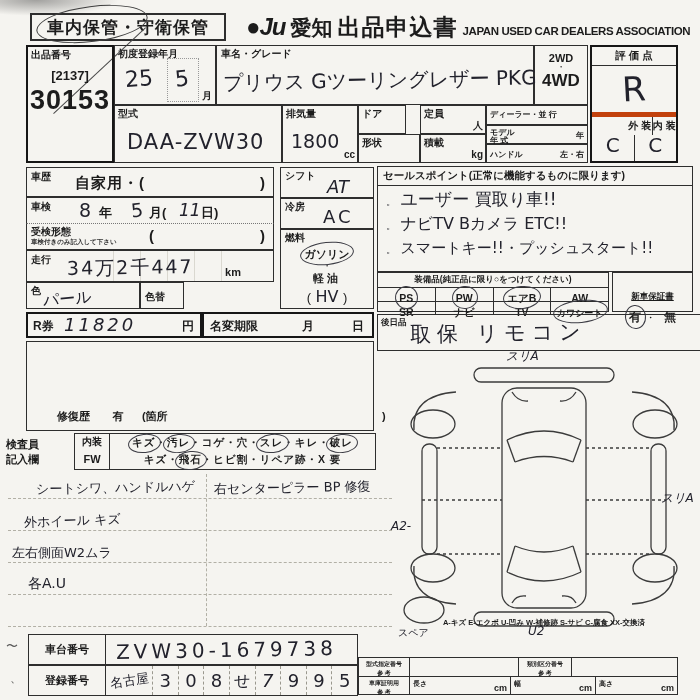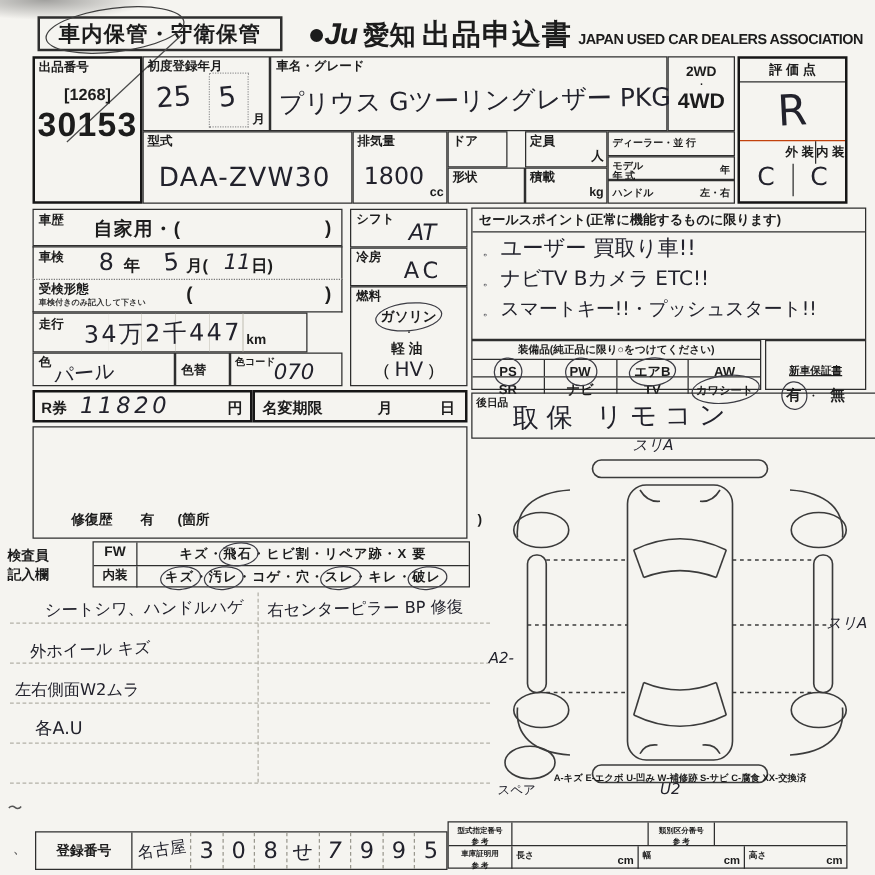--- a/index.html
+++ b/index.html
@@ -32,21 +32,21 @@
 
   <div class="abs" style="left:246px;top:12px;display:flex;align-items:baseline;gap:5px;white-space:nowrap;">
     <span style="font-size:24px;font-weight:900;font-style:italic;letter-spacing:-1px;">●Ju</span>
     <span style="font-size:21px;font-weight:900;">愛知</span>
     <span style="font-size:23px;font-weight:900;letter-spacing:1px;">出品申込書</span>
     <span style="font-size:11.5px;font-weight:bold;letter-spacing:-0.4px;">JAPAN USED CAR DEALERS ASSOCIATION</span>
   </div>
 
   <div class="abs bbox" style="left:26px;top:45px;width:88px;height:118px;">
     <div class="lbl" style="padding:2px 0 0 3px;">出品番号</div>
-    <div style="text-align:center;font-size:13px;font-weight:bold;margin-top:8px;">[1268]</div>
+    <div style="text-align:center;font-size:13px;font-weight:bold;margin-top:8px;">[2137]</div>
     <div style="text-align:center;font-size:27px;font-weight:900;letter-spacing:1px;margin-top:2px;">30153</div>
   </div>
 
   <div class="abs box" style="left:114px;top:45px;width:102px;height:60px;">
     <div class="lbl" style="padding:2px 0 0 3px;">初度登録年月</div>
     <div class="abs" style="left:52px;top:12px;width:32px;height:44px;border:1px dotted #999;"></div>
     <span class="hw abs" style="left:10px;top:22px;font-size:22px;transform:rotate(-4deg);">25</span>
     <span class="hw abs" style="left:60px;top:22px;font-size:22px;transform:rotate(-6deg);">5</span>
     <span class="lbl abs" style="right:3px;bottom:3px;">月</span>
   </div>
@@ -60,21 +60,21 @@
     <div style="font-size:11px;font-weight:bold;margin-top:6px;">2WD</div>
     <div style="font-size:9px;line-height:.8;">・</div>
     <div style="font-size:17px;font-weight:bold;">4WD</div>
   </div>
 
   <div class="abs bbox" style="left:590px;top:45px;width:88px;height:118px;">
     <div style="font-size:10.5px;font-weight:bold;text-align:center;border-bottom:1px solid #2e2e2e;padding:2px 0;">評 価 点</div>
     <div style="height:46px;display:flex;align-items:center;justify-content:center;">
       <span class="hw" style="font-size:34px;transform:rotate(-3deg);">R</span>
     </div>
-    <div style="display:flex;border-top:1px solid #c2410c;padding-left:36px;">
+    <div style="display:flex;border-top:5px solid #c2410c;padding-left:36px;">
       <div style="flex:1;font-size:10px;font-weight:bold;text-align:center;padding:2px 0;border-right:1px solid #2e2e2e;">外 装</div>
       <div style="flex:1;font-size:10px;font-weight:bold;text-align:center;padding:2px 0;">内 装</div>
     </div>
     <div style="display:flex;height:26px;">
       <div style="flex:1;text-align:center;border-right:1px solid #2e2e2e;">
         <span class="hw" style="font-size:20px;">C</span>
       </div>
       <div style="flex:1;text-align:center;">
         <span class="hw" style="font-size:20px;">C</span>
       </div>
@@ -136,37 +136,33 @@
     <span class="abs" style="left:174px;top:6px;font-size:13px;font-weight:bold;">日)</span>
   </div>
 
   <div class="abs box" style="left:26px;top:223px;width:248px;height:27px;border-top:1.2px dotted #777;">
     <span class="lbl abs" style="left:4px;top:2px;">受検形態</span>
     <span class="abs" style="left:4px;top:14px;font-size:6.5px;font-weight:bold;color:#333;">車検付きのみ記入して下さい</span>
     <span class="abs" style="left:122px;top:3px;font-size:15px;font-weight:bold;">(</span>
     <span class="abs" style="right:8px;top:3px;font-size:15px;font-weight:bold;">)</span>
   </div>
 
-  <div class="abs box" style="left:26px;top:250px;width:220px;height:32px;">
+  <div class="abs box" style="left:26px;top:250px;width:248px;height:32px;">
     <div class="abs" style="left:60px;top:0;right:30px;bottom:0;background:repeating-linear-gradient(90deg,transparent 0 26px,#d3d1c8 26px 27px);opacity:.8;"></div>
     <span class="lbl abs" style="left:4px;top:3px;">走行</span>
     <span class="hw abs" style="left:40px;top:7px;font-size:19px;letter-spacing:2px;white-space:nowrap;transform:rotate(-1deg);">34万2千447</span>
     <span class="abs" style="right:32px;bottom:3px;font-size:11px;font-weight:bold;">km</span>
   </div>
 
   <div class="abs box" style="left:26px;top:282px;width:114px;height:27px;">
     <span class="lbl abs" style="left:4px;top:2px;">色</span>
     <span class="hw abs" style="left:16px;top:8px;font-size:16px;transform:rotate(-5deg);">パール</span>
   </div>
   <div class="abs box" style="left:140px;top:282px;width:44px;height:27px;">
     <span class="lbl abs" style="left:4px;bottom:6px;">色替</span>
-  </div>
-  <div class="abs box" style="left:184px;top:282px;width:90px;height:27px;">
-    <span class="abs" style="left:3px;top:1px;font-size:8px;font-weight:bold;">色コード</span>
-    <span class="hw abs" style="left:34px;top:7px;font-size:17px;font-style:italic;">070</span>
   </div>
 
   <div class="abs box" style="left:280px;top:167px;width:94px;height:31px;">
     <span class="lbl abs" style="left:4px;top:2px;">シフト</span>
     <span class="hw abs" style="left:46px;top:10px;font-size:18px;font-style:italic;">AT</span>
   </div>
   <div class="abs box" style="left:280px;top:198px;width:94px;height:31px;">
     <span class="lbl abs" style="left:4px;top:2px;">冷房</span>
     <span class="hw abs" style="left:42px;top:9px;font-size:18px;letter-spacing:3px;">AC</span>
   </div>
@@ -253,30 +249,30 @@
       <span style="font-size:11px;font-weight:bold;margin-left:18px;">有</span>
       <span style="font-size:11px;font-weight:bold;margin-left:14px;">(箇所</span>
       <span style="font-size:11px;font-weight:bold;margin-left:210px;">)</span>
     </div>
   </div>
 
   <div class="abs" style="left:6px;top:437px;font-size:11px;font-weight:bold;">検査員</div>
   <div class="abs" style="left:6px;top:452px;font-size:11px;font-weight:bold;">記入欄</div>
 
   <div class="abs box" style="left:74px;top:433px;width:302px;height:37px;">
+    <div style="display:flex;height:17px;align-items:center;">
+      <div style="width:34px;text-align:center;font-size:10px;font-weight:bold;border-right:1px solid #2e2e2e;align-self:stretch;line-height:16px;">内装</div>
+      <div style="flex:1;text-align:center;white-space:nowrap;font-size:10.5px;font-weight:bold;letter-spacing:1px;">
+        <span class="circ"><span>キズ</span></span><span>・</span><span class="circ"><span>汚レ</span></span><span>・</span><span>コゲ</span><span>・</span><span>穴</span><span>・</span><span class="circ"><span>スレ</span></span><span>・</span><span>キレ</span><span>・</span><span class="circ"><span>破レ</span></span>
+      </div>
+    </div>
     <div style="display:flex;height:18px;border-bottom:1px solid #2e2e2e;align-items:center;">
       <div style="width:34px;text-align:center;font-size:11px;font-weight:bold;border-right:1px solid #2e2e2e;align-self:stretch;line-height:17px;">FW</div>
       <div style="flex:1;text-align:center;white-space:nowrap;font-size:10.5px;font-weight:bold;letter-spacing:1px;">
         <span>キズ</span><span>・</span><span class="circ"><span>飛石</span></span><span>・</span><span>ヒビ割</span><span>・</span><span>リペア跡</span><span>・</span><span>X 要</span>
-      </div>
-    </div>
-    <div style="display:flex;height:17px;align-items:center;">
-      <div style="width:34px;text-align:center;font-size:10px;font-weight:bold;border-right:1px solid #2e2e2e;align-self:stretch;line-height:16px;">内装</div>
-      <div style="flex:1;text-align:center;white-space:nowrap;font-size:10.5px;font-weight:bold;letter-spacing:1px;">
-        <span class="circ"><span>キズ</span></span><span>・</span><span class="circ"><span>汚レ</span></span><span>・</span><span>コゲ</span><span>・</span><span>穴</span><span>・</span><span class="circ"><span>スレ</span></span><span>・</span><span>キレ</span><span>・</span><span class="circ"><span>破レ</span></span>
       </div>
     </div>
   </div>
 
   <div class="abs dash-h" style="left:8px;top:498px;width:384px;"></div>
   <div class="abs dash-h" style="left:8px;top:530px;width:384px;"></div>
   <div class="abs dash-h" style="left:8px;top:562px;width:384px;"></div>
   <div class="abs dash-h" style="left:8px;top:594px;width:384px;"></div>
   <div class="abs dash-h" style="left:8px;top:626px;width:384px;"></div>
   <div class="abs dash-v" style="left:206px;top:474px;height:152px;"></div>
@@ -327,20 +323,26 @@
   <span class="hw abs" style="left:506px;top:350px;font-size:12px;font-style:italic;">スリA</span>
   <span class="hw abs" style="left:661px;top:492px;font-size:12px;font-style:italic;">スリA</span>
   <span class="hw abs" style="left:391px;top:520px;font-size:12px;font-style:italic;">A2-</span>
   <span class="hw abs" style="left:528px;top:625px;font-size:12px;font-style:italic;">U2</span>
   <span class="hw abs" style="left:398px;top:628px;font-size:10px;">スペア</span>
   <div class="abs" style="left:396px;top:618px;width:296px;font-size:7.5px;font-weight:bold;text-align:center;white-space:nowrap;">A-キズ  E-エクボ  U-凹み  W-補修跡  S-サビ  C-腐食  XX-交換済</div>
 
   <span class="abs" style="left:6px;top:638px;font-size:12px;color:#555;">〜</span>
   <span class="abs" style="left:10px;top:670px;font-size:12px;color:#555;">、</span>
 
+  <div class="abs box" style="left:28px;top:634px;width:330px;height:31px;display:flex;">
+    <div style="width:76px;font-size:11px;font-weight:bold;border-right:1px solid #2e2e2e;display:flex;align-items:center;justify-content:center;">車台番号</div>
+    <div style="flex:1;display:flex;align-items:center;">
+      <span class="hw" style="font-size:20px;letter-spacing:4px;margin-left:10px;white-space:nowrap;transform:rotate(-1deg);">ZVW30-1679738</span>
+    </div>
+  </div>
 
   <div class="abs box" style="left:28px;top:665px;width:330px;height:31px;display:flex;">
     <div style="width:76px;font-size:11px;font-weight:bold;border-right:1px solid #2e2e2e;display:flex;align-items:center;justify-content:center;">登録番号</div>
     <div style="width:46px;border-right:1px dashed #9a988e;display:flex;align-items:center;justify-content:center;">
       <span class="hw" style="font-size:13px;transform:rotate(-8deg);white-space:nowrap;">名古屋</span>
     </div>
     <div style="flex:1;display:flex;">
       <div style="flex:1;border-right:1px dashed #9a988e;display:flex;align-items:center;justify-content:center;">
           <span class="hw" style="font-size:18px;">3</span>
         </div>

